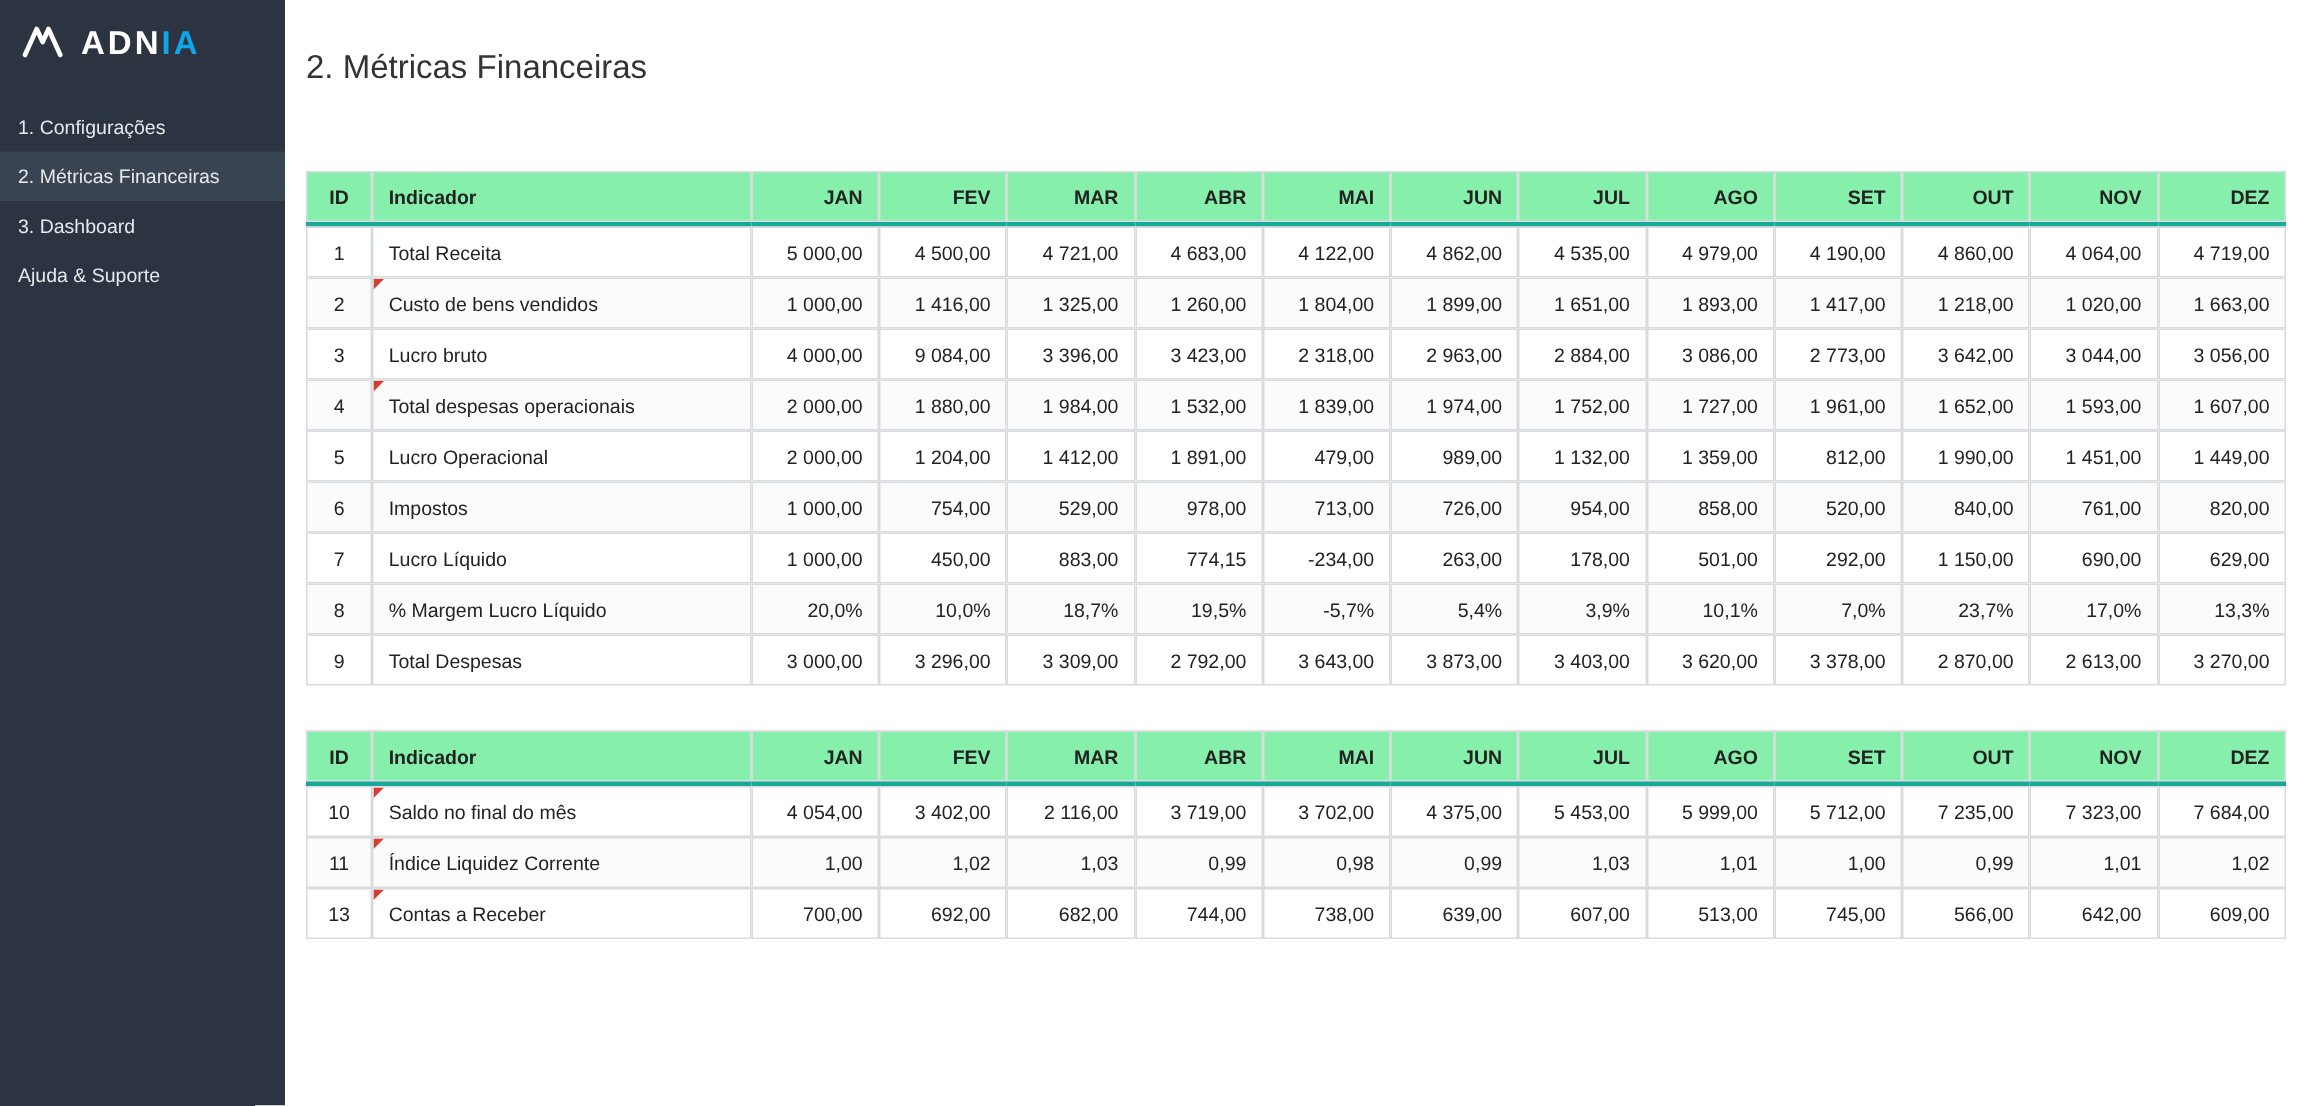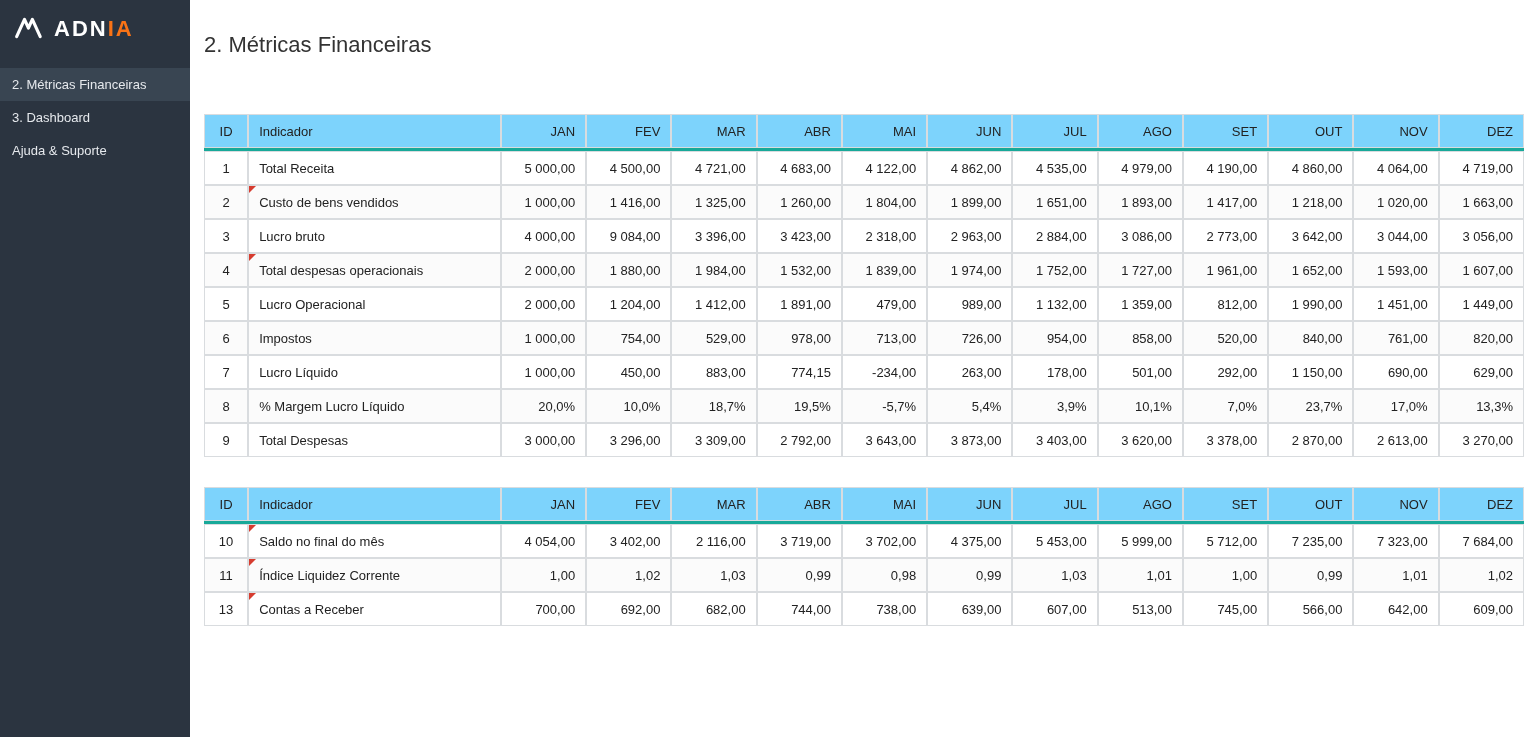--- a/index.html
+++ b/index.html
@@ -4,32 +4,32 @@
 <style>
   * { box-sizing: border-box; }
   html, body { margin:0; padding:0; font-family: "Segoe UI", Arial, sans-serif; font-size:13px; color:#222; background:#fff; }
   .app { display:flex; width:1536px; height:737px; overflow:hidden; }
 
   
   .sidebar { width:190px; background:#2b3440; color:#e6e9ed; flex-shrink:0; }
   .logo { display:flex; align-items:center; padding:16px 14px 26px 14px; }
   .logo svg { width:32px; height:22px; margin-right:8px; }
   .logo-text { font-size:22px; font-weight:700; letter-spacing:2px; color:#fff; }
-  .logo-text .accent { color:#f97316; font-weight:700;text-align:center; }
+  .logo-text .accent { color:#0ea5e9; font-weight:700;text-align:center; }
   .nav-item { padding:9px 12px; font-size:13px; color:#e6e9ed; cursor:pointer; }
   .nav-item.active { background:#394552; }
 
   
   .main { flex:1; padding:18px 0 0 14px; overflow:auto; }
   .page-title { font-size:22px; color:#333; margin:14px 0 56px 0; font-weight:400; }
 
   
   table { border-collapse:separate; border-spacing:0; width:1320px; margin-bottom:30px; table-layout:fixed; }
   th, td { border:1px solid #d9dcdf; padding:0 10px; height:34px; vertical-align:middle; white-space:nowrap; overflow:hidden; }
-  th { background:#7dd3fc; font-weight:400; text-align:left; }
+  th { background:#86efac; font-weight:700; text-align:left; }
   th.num, td.num { text-align:right; }
   td.id { text-align:center; }
   col.c-id  { width:44px; }
   col.c-ind { width:252px; }
   col.c-m   { width:85px; }
   .header-underline td, .header-underline th { border-top:3px solid #18a999; padding:0; height:0; border-left:none; border-right:none; border-bottom:none; }
   .ind-cell { position:relative; }
   .note-flag::before { content:""; position:absolute; top:0; left:0; width:0; height:0; border-top:7px solid #d63c2f; border-right:7px solid transparent; }
   tbody tr:nth-child(even) td { background:#fbfbfb; }
 </style>
@@ -43,20 +43,21 @@
       <span>
         <svg viewBox="0 0 40 28">
             <path d="M3 25 L13 3 L18 14 L23 3 L33 25" stroke="#ffffff" stroke-width="4" fill="none" stroke-linecap="round" stroke-linejoin="round"></path>
           </svg>
       </span>
       <span class="logo-text">
         <span>ADN</span><span class="accent">IA</span>
       </span>
     </div>
     <nav id="sidebar-nav">
+        <div class="nav-item">1. Configurações</div>
         <div class="nav-item active">2. Métricas Financeiras</div>
         <div class="nav-item">3. Dashboard</div>
         <div class="nav-item">Ajuda &amp; Suporte</div>
       </nav>
   </aside>
 
   <main class="main">
     <h1 class="page-title">2. Métricas Financeiras</h1>
     <div id="tables-host">
         <table>

